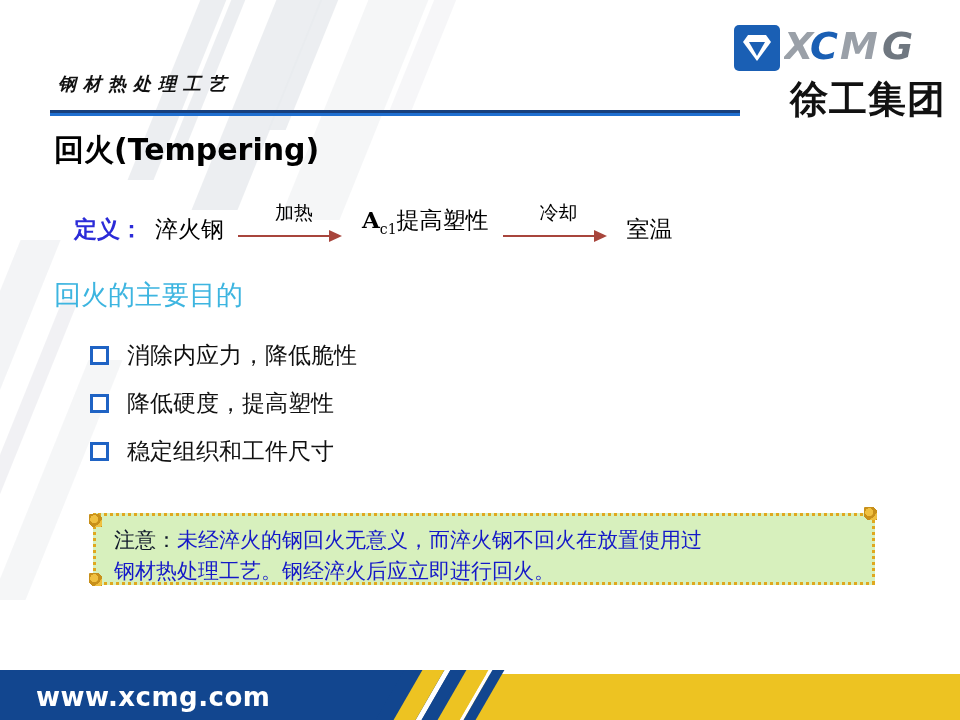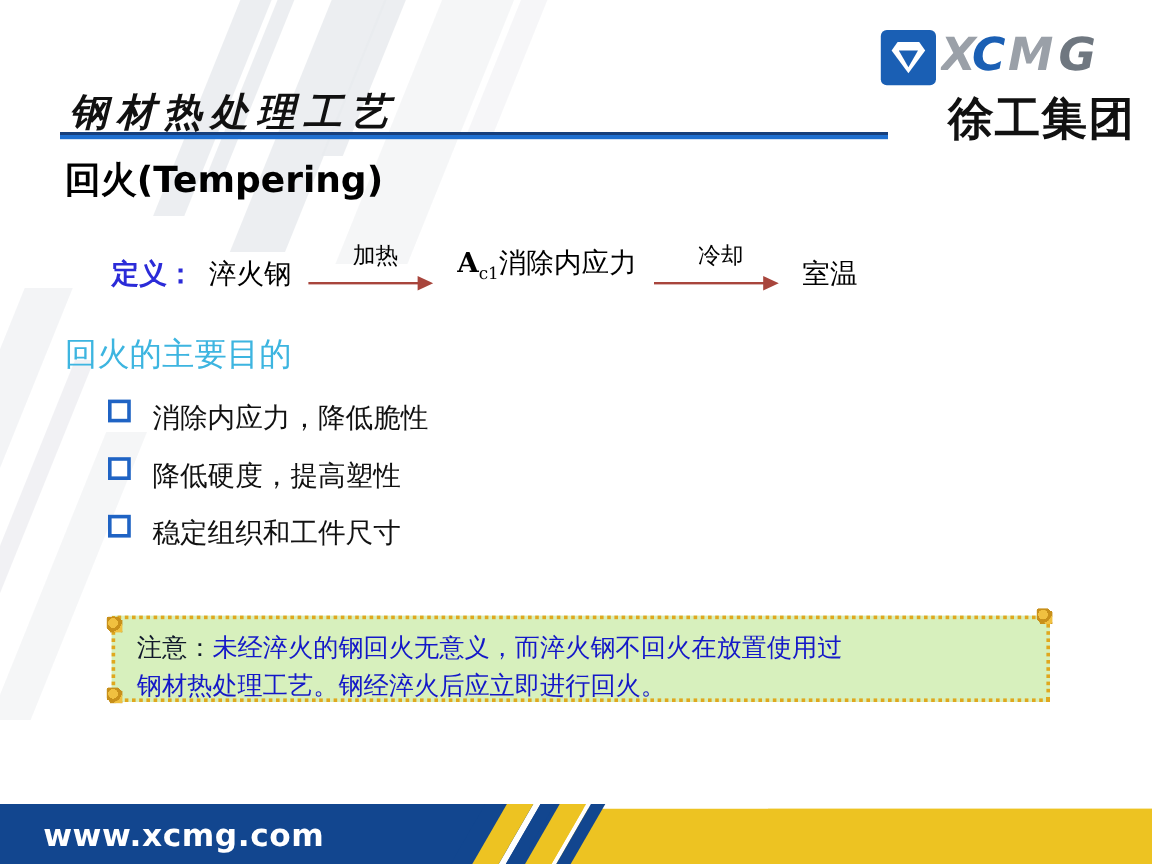--- a/index.html
+++ b/index.html
@@ -35,37 +35,37 @@
              display:flex;align-items:center;justify-content:center;flex:none;}
   .logo-word{margin-left:4px;line-height:1;}
   .logo-cn{font-family:Liberation Serif, serif;
            font-weight:bold;font-size:38px;color:#111;letter-spacing:1px;
            margin-top:2px;text-align:right;}
 
   
   .hdr-title{
     position:absolute;left:58px;top:72px;
     font-family:"DejaVu Serif","Liberation Serif",serif;
-    font-size:32px;font-weight:bold;color:#111;letter-spacing:7px;
+    font-size:18px;font-weight:bold;color:#111;letter-spacing:7px;
     font-style:italic;
   }
   .hdr-rule{
     position:absolute;left:50px;top:110px;width:690px;height:6px;
     background:linear-gradient(to bottom,#173f7c 0%,#173f7c 45%,#1f6fd0 46%,#1f6fd0 100%);
   }
 
   
   .h1{
     position:absolute;left:54px;top:130px;
     font-family:"DejaVu Sans","Liberation Sans",sans-serif;
     font-size:30px;font-weight:bold;color:#000;
   }
 
   
-  .flow{position:absolute;left:93px;top:200px;height:46px;
+  .flow{position:absolute;left:74px;top:200px;height:46px;
         display:flex;align-items:flex-end;text-align:right;}
   .flow-label{
     font-size:23px;font-weight:bold;color:#2b2bd8;
     font-family:"DejaVu Serif","Liberation Serif",serif;
     margin-right:12px;line-height:34px;
   }
   .flow-term{
     font-size:23px;color:#000;line-height:34px;
     font-family:"DejaVu Serif","Liberation Serif",serif;
     white-space:nowrap;
@@ -87,21 +87,21 @@
 
   
   .h2{
     position:absolute;left:54px;top:277px;
     font-family:"DejaVu Serif","Liberation Serif",serif;
     font-size:27px;color:#3db5e0;
   }
 
   
   .bullets{position:absolute;left:90px;top:333px;}
-  .bullet{display:flex;height:45px;margin-bottom:3px;}
+  .bullet{display:flex;align-items:center;height:45px;margin-bottom:3px;}
   .bullet .box{
     width:13px;height:13px;border:3px solid #1f63c4;background:#fff;
     margin-right:18px;flex:none;
   }
   .bullet .txt{
     font-size:23px;color:#111;
     font-family:"DejaVu Serif","Liberation Serif",serif;
   }
 
   
@@ -189,21 +189,21 @@
   <div class="flow">
     <div class="flow-label">定义：</div>
     <div class="flow-term">淬火钢</div>
 
     <div class="arrow">
       <div class="cap">加热</div>
       <div class="shaft"></div>
       <div class="head"></div>
     </div>
 
-    <div class="flow-term"><span class="ac">A</span><span class="sub">c1</span><span>消除内应力</span></div>
+    <div class="flow-term"><span class="ac">A</span><span class="sub">c1</span><span>提高塑性</span></div>
 
     <div class="arrow">
       <div class="cap">冷却</div>
       <div class="shaft"></div>
       <div class="head"></div>
     </div>
 
     <div class="flow-term">室温</div>
   </div>
 

